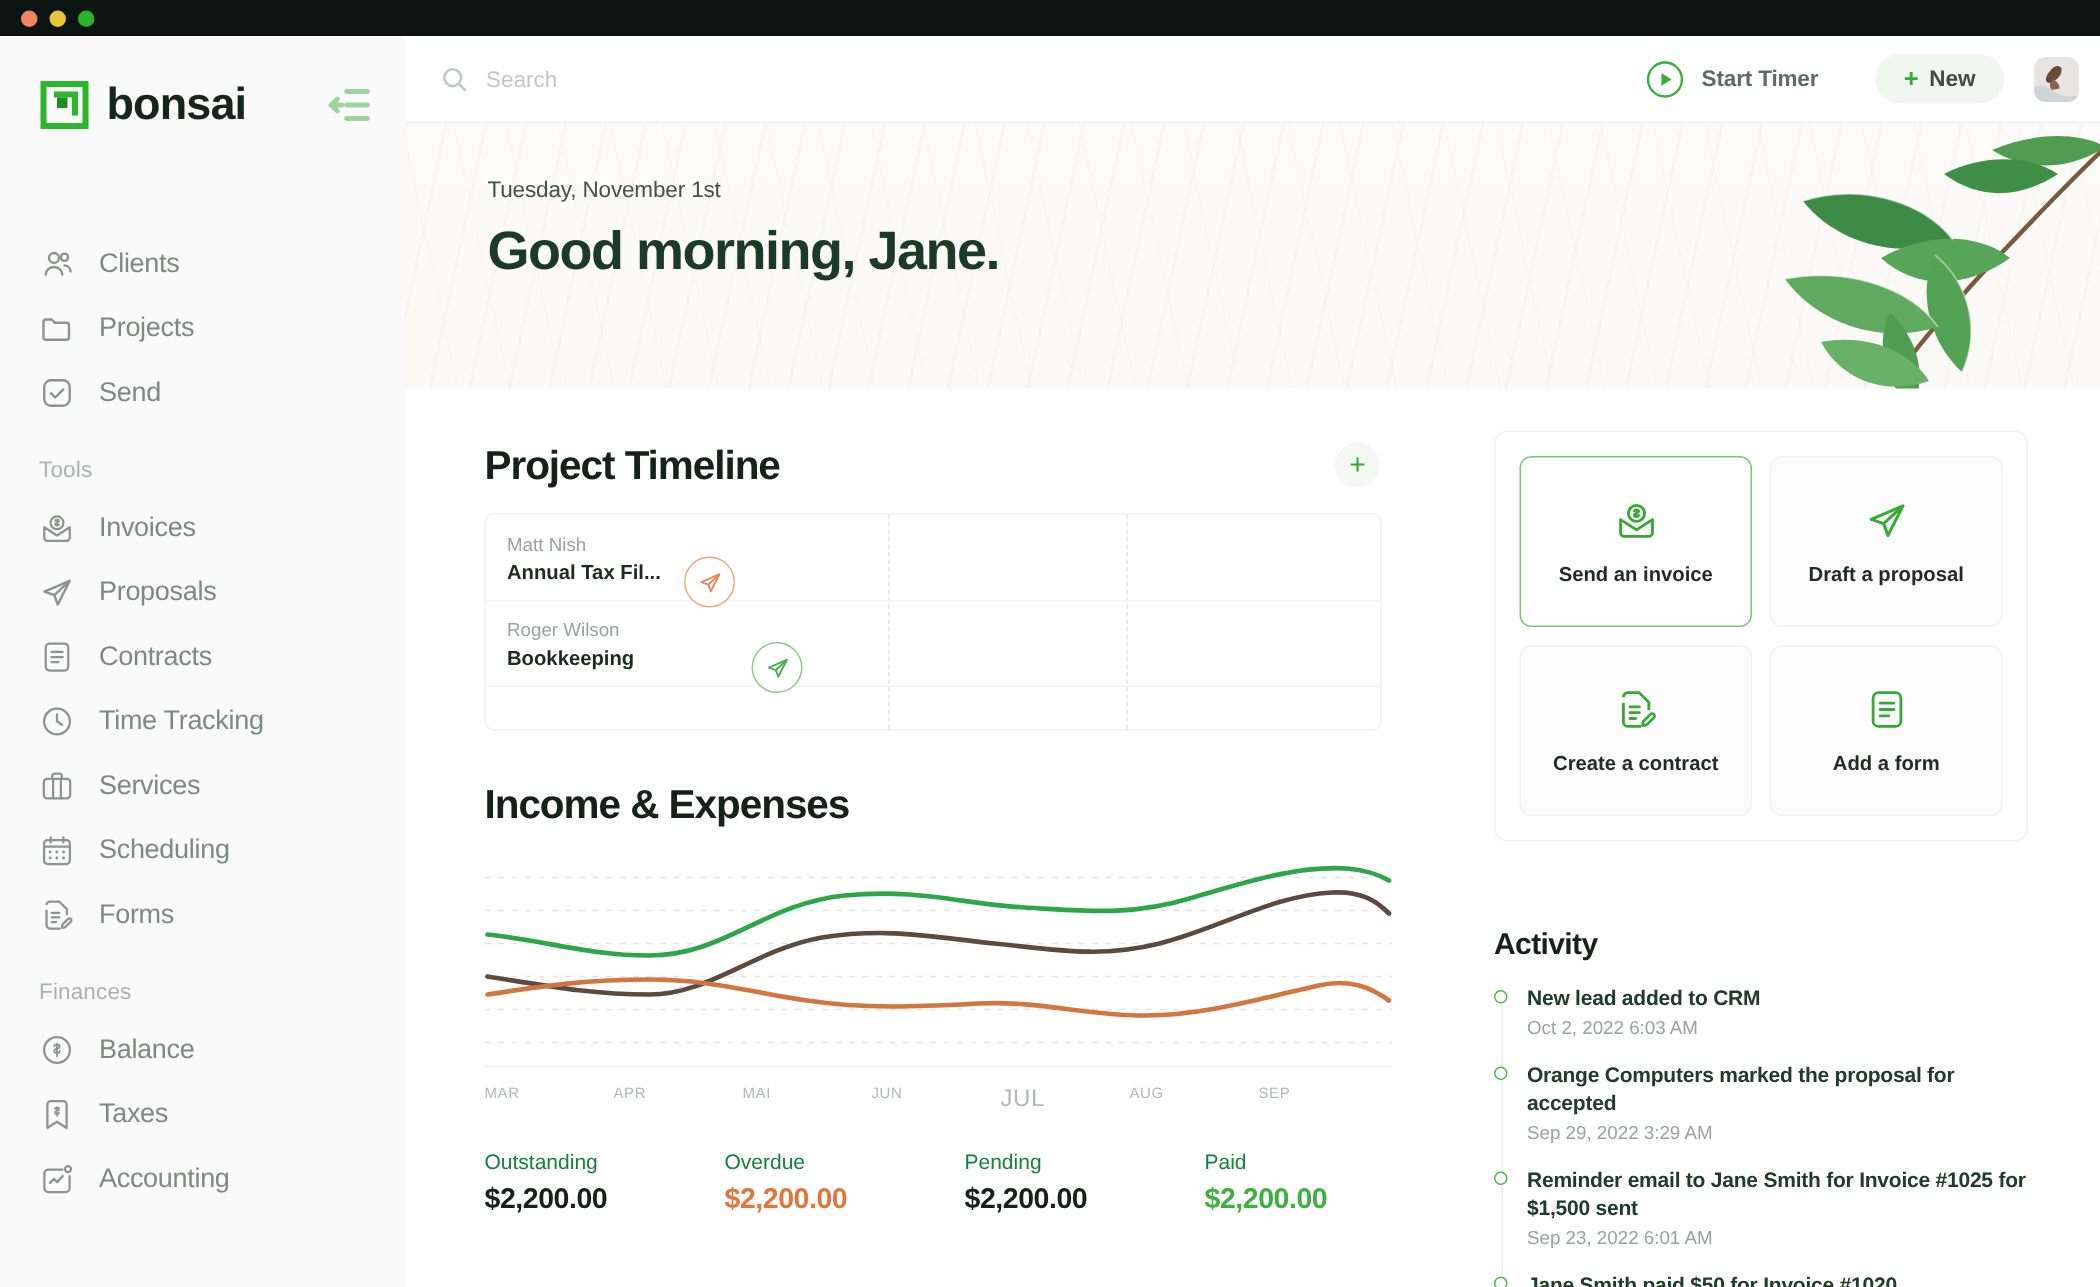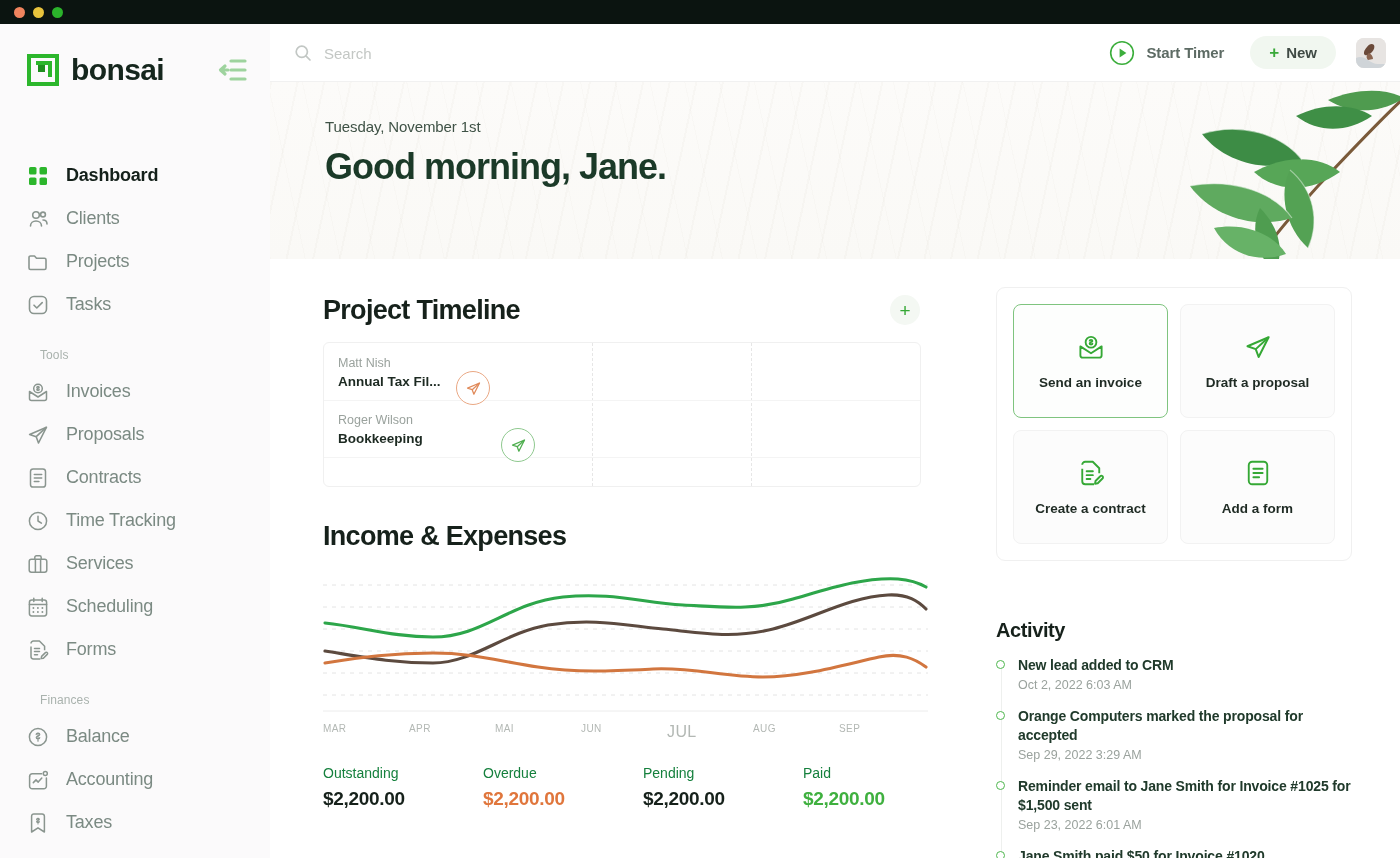--- a/index.html
+++ b/index.html
@@ -38,39 +38,39 @@
   .collapse-btn { margin-left: auto; width: 30px; height: 26px; cursor: pointer; }
 
   .nav-list { padding: 0 0 0 26px; }
   .nav-item {
     display: flex; align-items: center; height: 43px; gap: 16px; cursor: pointer;
   }
   .nav-icon { width: 24px; height: 24px; flex-shrink: 0; display: block; }
   .nav-label { font-size: 18px; color: #7b8a83; letter-spacing: -0.2px; }
   .nav-item.active .nav-label { color: #14201a; font-weight: bold; }
   .nav-section {
-    font-size: 12px; color: #a9b2ad; padding: 22px 0 8px 40px; letter-spacing: 0.1px;
+    font-size: 15px; color: #a9b2ad; padding: 22px 0 8px 26px; letter-spacing: 0.1px;
   }
   .nav-top { padding-top: 38px; }
 
   
   .main { flex: 1; height: 834px; position: relative; overflow: hidden; background: #fff; }
 
   .topbar {
     height: 58px; display: flex; align-items: center; padding: 0 14px 0 24px;
     border-bottom: 1px solid #f1f1f1; background: #fff; position: relative; z-index: 5;
   }
   .search-wrap { display: flex; align-items: flex-end; gap: 12px; flex: 1; }
   .search-input {
     border: none; outline: none; font-size: 15px; color: #9aa29d;
     font-family: "Liberation Sans", sans-serif; background: transparent; width: 300px;
   }
   .search-input::placeholder { color: #c3c7c4; }
   .timer-btn {
-    display: flex; align-items: center; gap: 11px; cursor: pointer; margin-right: 26px;
+    display: flex; align-items: center; gap: 11px; cursor: pointer; margin-right: 38px;
   }
   .timer-label { font-size: 15px; color: #5d6b64; font-weight: bold; letter-spacing: -0.1px; }
   .new-btn {
     display: flex; align-items: center; gap: 7px; background: #f1f7f0;
     border-radius: 18px; padding: 8px 19px; cursor: pointer; margin-right: 20px;
   }
   .new-plus { color: #3aa93a; font-size: 17px; line-height: 1; font-weight: bold; }
   .new-label { font-size: 15px; color: #3f4a44; font-weight: bold; }
   .avatar {
     width: 30px; height: 30px; border-radius: 8px; overflow: hidden; cursor: pointer;
@@ -193,50 +193,41 @@
         <div class="logo-text">bonsai</div>
         <svg class="collapse-btn" viewBox="0 0 30 26">
           <path d="M13 4 H27" stroke="#9ed39e" stroke-width="3.2" stroke-linecap="round"></path>
           <path d="M13 13 H27" stroke="#9ed39e" stroke-width="3.2" stroke-linecap="round"></path>
           <path d="M13 22 H27" stroke="#9ed39e" stroke-width="3.2" stroke-linecap="round"></path>
           <path d="M10 13 L3 13 M7 9 L2.5 13 L7 17" stroke="#9ed39e" stroke-width="3.2" fill="none" stroke-linecap="round" stroke-linejoin="round"></path>
         </svg>
       </div>
 
       <div class="nav-list nav-top">
-        <div class="nav-item active">
-          <svg class="nav-icon" viewBox="0 0 24 24">
-            <rect x="3" y="3" width="7.5" height="7.5" rx="1.6" fill="#2cb62c"></rect>
-            <rect x="13.5" y="3" width="7.5" height="7.5" rx="1.6" fill="#2cb62c"></rect>
-            <rect x="3" y="13.5" width="7.5" height="7.5" rx="1.6" fill="#2cb62c"></rect>
-            <rect x="13.5" y="13.5" width="7.5" height="7.5" rx="1.6" fill="#2cb62c"></rect>
-          </svg>
-          <div class="nav-label">Dashboard</div>
-        </div>
         <div class="nav-item">
           <svg class="nav-icon" viewBox="0 0 24 24" fill="none" stroke="#8a958f" stroke-width="1.6">
             <circle cx="10" cy="8" r="3.3"></circle>
             <path d="M4.5 19c0-3 2.6-5 5.5-5s5.5 2 5.5 5" stroke-linecap="round"></path>
             <circle cx="17" cy="7.5" r="2.4"></circle>
             <path d="M17 13c2.4 0 4 1.8 4 4" stroke-linecap="round"></path>
           </svg>
           <div class="nav-label">Clients</div>
         </div>
         <div class="nav-item">
           <svg class="nav-icon" viewBox="0 0 24 24" fill="none" stroke="#8a958f" stroke-width="1.6">
             <path d="M3 7.5a1.5 1.5 0 0 1 1.5-1.5h4l2 2.2h8A1.5 1.5 0 0 1 20 9.7v8.3a1.5 1.5 0 0 1-1.5 1.5h-14A1.5 1.5 0 0 1 3 18Z" stroke-linejoin="round"></path>
           </svg>
           <div class="nav-label">Projects</div>
         </div>
         <div class="nav-item">
           <svg class="nav-icon" viewBox="0 0 24 24" fill="none" stroke="#8a958f" stroke-width="1.6">
             <rect x="3.5" y="3.5" width="17" height="17" rx="4.5"></rect>
             <path d="M8 12.2l2.8 2.8L16.2 9.6" stroke-linecap="round" stroke-linejoin="round"></path>
           </svg>
-          <div class="nav-label">Tasks</div>
+          <div class="nav-label">Send</div>
         </div>
       </div>
 
       <div class="nav-section">Tools</div>
       <div class="nav-list">
         <div class="nav-item">
           <svg class="nav-icon" viewBox="0 0 24 24" fill="none" stroke="#8a958f" stroke-width="1.5">
             <circle cx="12" cy="8.5" r="4.3"></circle>
             <path d="M12 6.4v4.2M10.7 7.4c0-.6.6-1 1.3-1s1.3.4 1.3 1-.6.9-1.3 1-1.3.4-1.3 1 .6 1 1.3 1 1.3-.4 1.3-1" stroke-width="1.1" stroke-linecap="round"></path>
             <path d="M3.5 11.5l8.5 5.5 8.5-5.5v7a2 2 0 0 1-2 2h-13a2 2 0 0 1-2-2Z" stroke-linejoin="round"></path>
@@ -295,33 +286,33 @@
       <div class="nav-list">
         <div class="nav-item">
           <svg class="nav-icon" viewBox="0 0 24 24" fill="none" stroke="#8a958f" stroke-width="1.5">
             <circle cx="12" cy="12" r="8.6"></circle>
             <path d="M12 7.8v8.4M10.2 9.6c0-.8.8-1.4 1.8-1.4s1.8.6 1.8 1.4-.8 1.3-1.8 1.5-1.8.7-1.8 1.5.8 1.4 1.8 1.4 1.8-.6 1.8-1.4" stroke-width="1.2" stroke-linecap="round"></path>
           </svg>
           <div class="nav-label">Balance</div>
         </div>
         <div class="nav-item">
           <svg class="nav-icon" viewBox="0 0 24 24" fill="none" stroke="#8a958f" stroke-width="1.5">
+            <path d="M5.6 5.2A2.2 2.2 0 0 1 7.8 3h8.4a2.2 2.2 0 0 1 2.2 2.2V21l-6.4-4.2L5.6 21Z" stroke-linejoin="round"></path>
+            <path d="M12 7v6M10.6 8.4c0-.6.6-1 1.4-1s1.4.4 1.4 1-.6 1-1.4 1.1-1.4.5-1.4 1.1.6 1 1.4 1 1.4-.4 1.4-1" stroke-width="1.1" stroke-linecap="round"></path>
+          </svg>
+          <div class="nav-label">Taxes</div>
+        </div>
+        <div class="nav-item">
+          <svg class="nav-icon" viewBox="0 0 24 24" fill="none" stroke="#8a958f" stroke-width="1.5">
             <path d="M3.6 8.4v9.8a2.6 2.6 0 0 0 2.6 2.6h11.6a2.6 2.6 0 0 0 2.6-2.6V10" stroke-linecap="round"></path>
             <path d="M3.6 8.4A2.6 2.6 0 0 1 6.2 5.8h9.4" stroke-linecap="round"></path>
             <path d="M7.3 14.6 10 11.9l2.2 2.2 3.6-4.1" stroke-linecap="round" stroke-linejoin="round"></path>
             <circle cx="19.3" cy="5.4" r="2"></circle>
           </svg>
           <div class="nav-label">Accounting</div>
-        </div>
-        <div class="nav-item">
-          <svg class="nav-icon" viewBox="0 0 24 24" fill="none" stroke="#8a958f" stroke-width="1.5">
-            <path d="M5.6 5.2A2.2 2.2 0 0 1 7.8 3h8.4a2.2 2.2 0 0 1 2.2 2.2V21l-6.4-4.2L5.6 21Z" stroke-linejoin="round"></path>
-            <path d="M12 7v6M10.6 8.4c0-.6.6-1 1.4-1s1.4.4 1.4 1-.6 1-1.4 1.1-1.4.5-1.4 1.1.6 1 1.4 1 1.4-.4 1.4-1" stroke-width="1.1" stroke-linecap="round"></path>
-          </svg>
-          <div class="nav-label">Taxes</div>
         </div>
       </div>
     </div>
 
     <div class="main">
 
       <div class="topbar">
         <div class="search-wrap">
           <svg width="18" height="18" viewBox="0 0 18 18" fill="none" stroke="#c2c7c4" stroke-width="1.7">
             <circle cx="7.8" cy="7.8" r="5.6"></circle>

